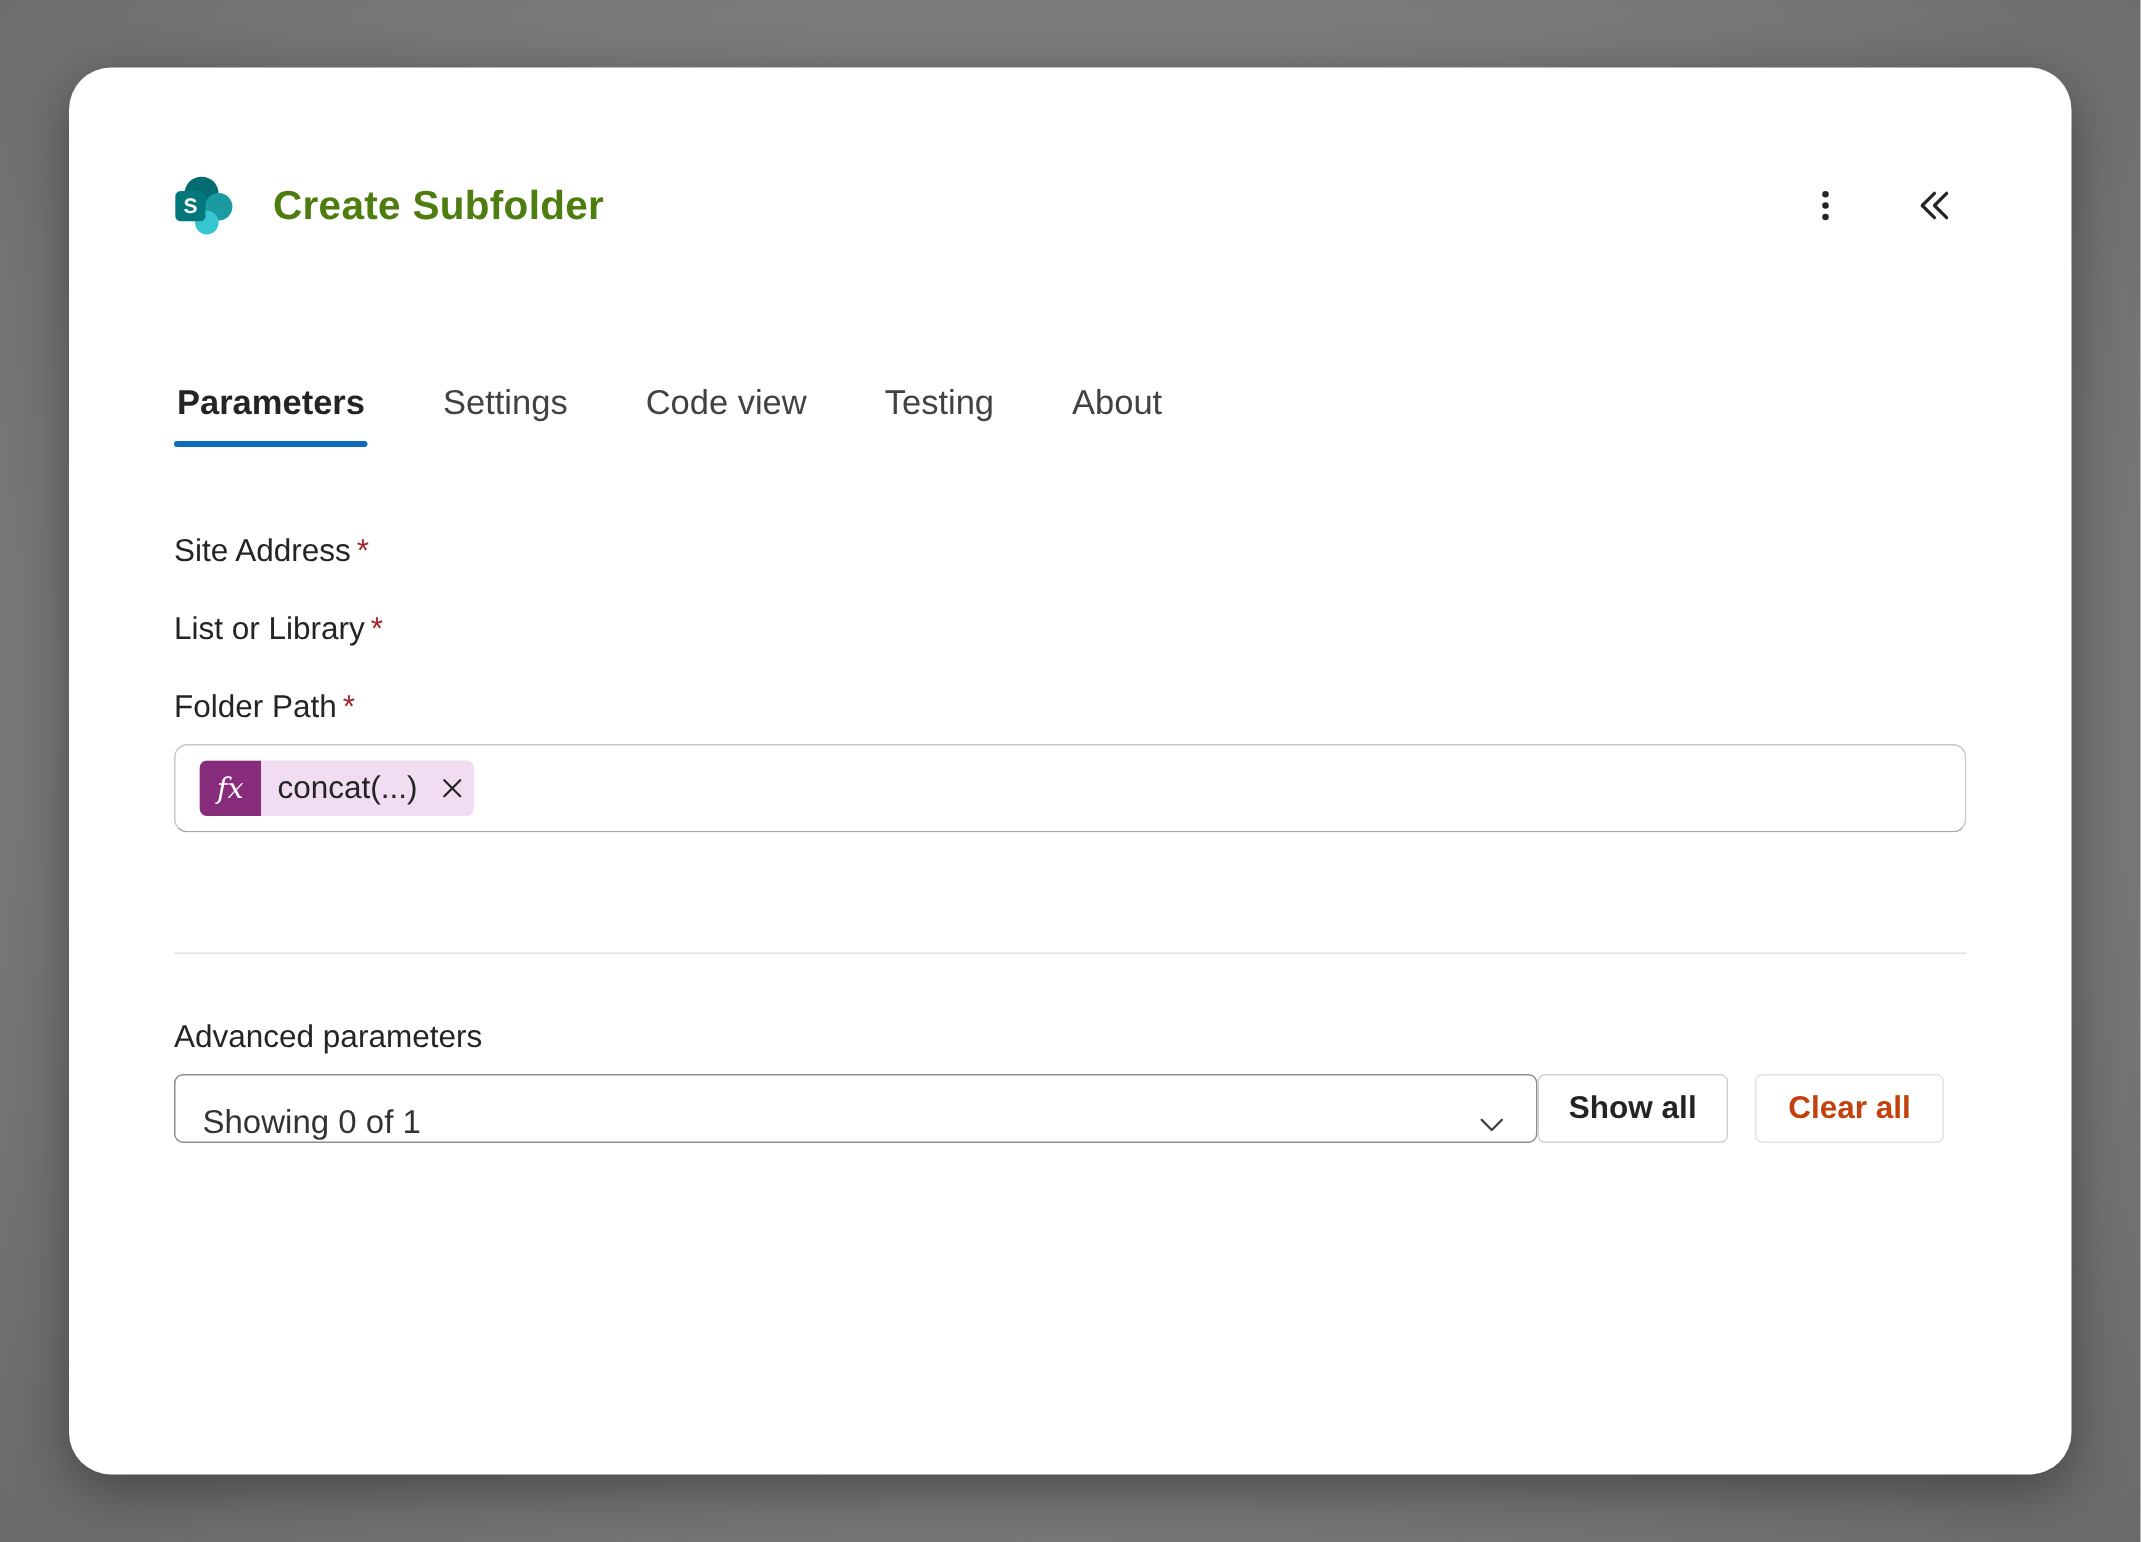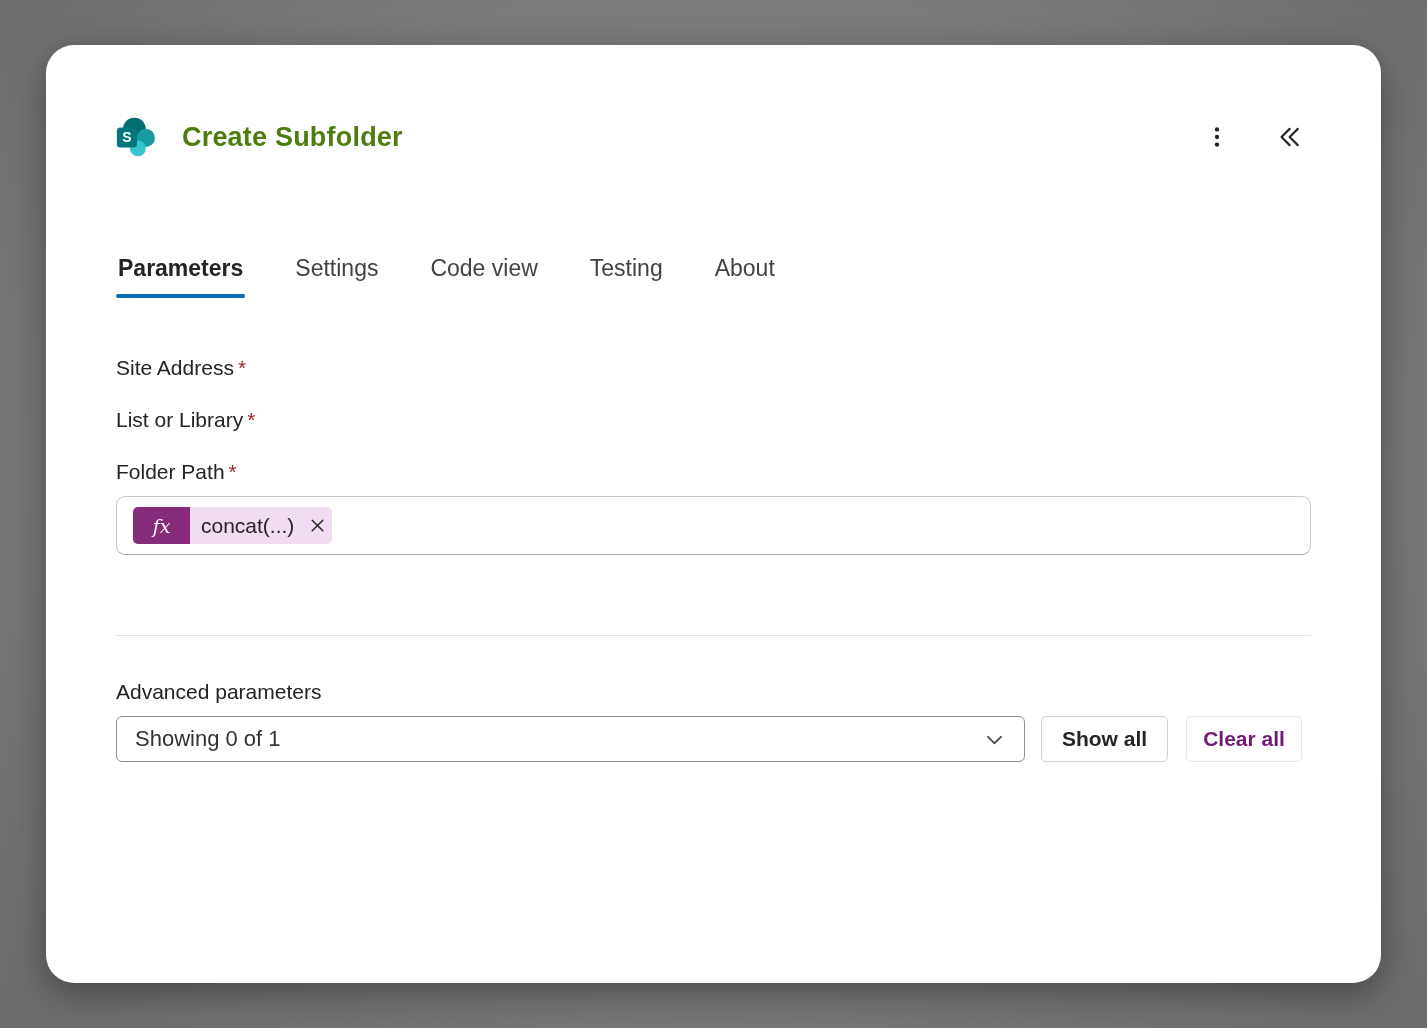--- a/index.html
+++ b/index.html
@@ -106,21 +106,21 @@
   }
   .token-pill {
     display: inline-flex;
     align-items: center;
     height: 37px;
     background: #f1ddf1;
     border-radius: 5px;
     overflow: hidden;
   }
   .fx-badge {
-    width: 57px; height: 37px;
+    width: 41px; height: 37px;
     background: #862c7b;
     color: #ffffff;
     display: flex; align-items: center; justify-content: center;
     font-family: "DejaVu Serif", "Liberation Serif", serif;
     font-style: italic;
     font-size: 19px;
   }
   .token-label {
     font-size: 21px;
     color: #242424;
@@ -133,41 +133,41 @@
   }
   
   .divider { height: 1px; background: #e3e3e3; margin-top: 80px; }
   .advanced-label { margin-top: 44px; font-size: 21px; color: #242424; }
   .advanced-row { display: flex; align-items: center; margin-top: 12px; }
   .advanced-combobox {
     width: 909px;
     height: 46px;
     border: 1px solid #8f8f8f;
     border-radius: 6px;
-    display: flex; align-items: center; justify-content: space-between;
+    display: flex; align-items: flex-end; justify-content: space-between;
     padding: 0 18px 0 18px;
     cursor: pointer;
     background: #fff;
   }
   .advanced-combobox .value { font-size: 22px; color: #333333; }
   .btn {
     height: 46px;
     border-radius: 5px;
     border: 1px solid #d1d1d1;
     background: #ffffff;
     font-family: inherit;
     font-size: 21px;
     font-weight: 600;
     color: #242424;
     cursor: pointer;
   }
-  .btn-show-all { width: 127px; margin-left: 16px; }
+  .btn-show-all { width: 127px; }
   .btn-clear-all {
-    width: 116px; margin-left: 18px;
-    color: #701a75;
+    width: 126px; margin-left: 18px;
+    color: #c2410c;
     border-color: #e4e4e4;
     cursor: default;
   }
 </style>
 </head>
 <body>
 
 <div class="card">
 
   <div class="header">

